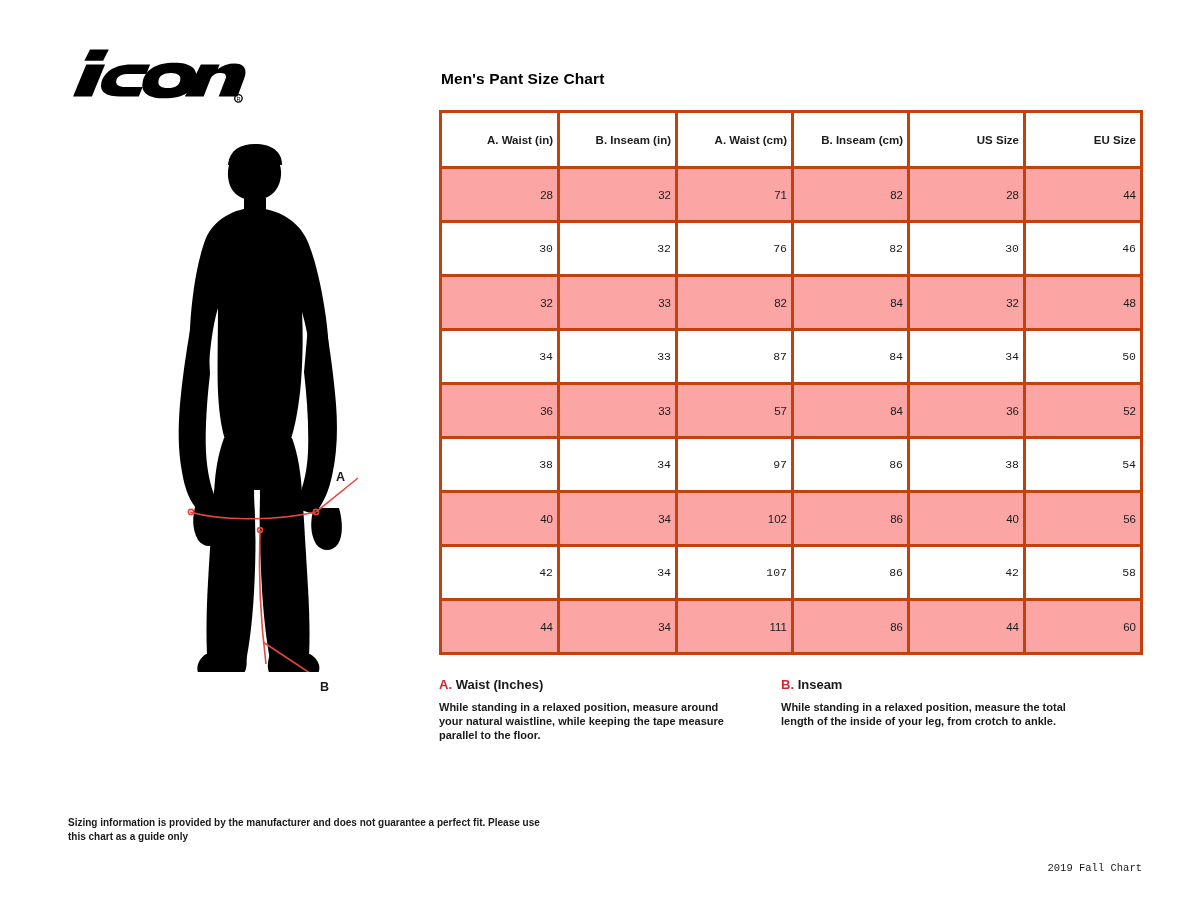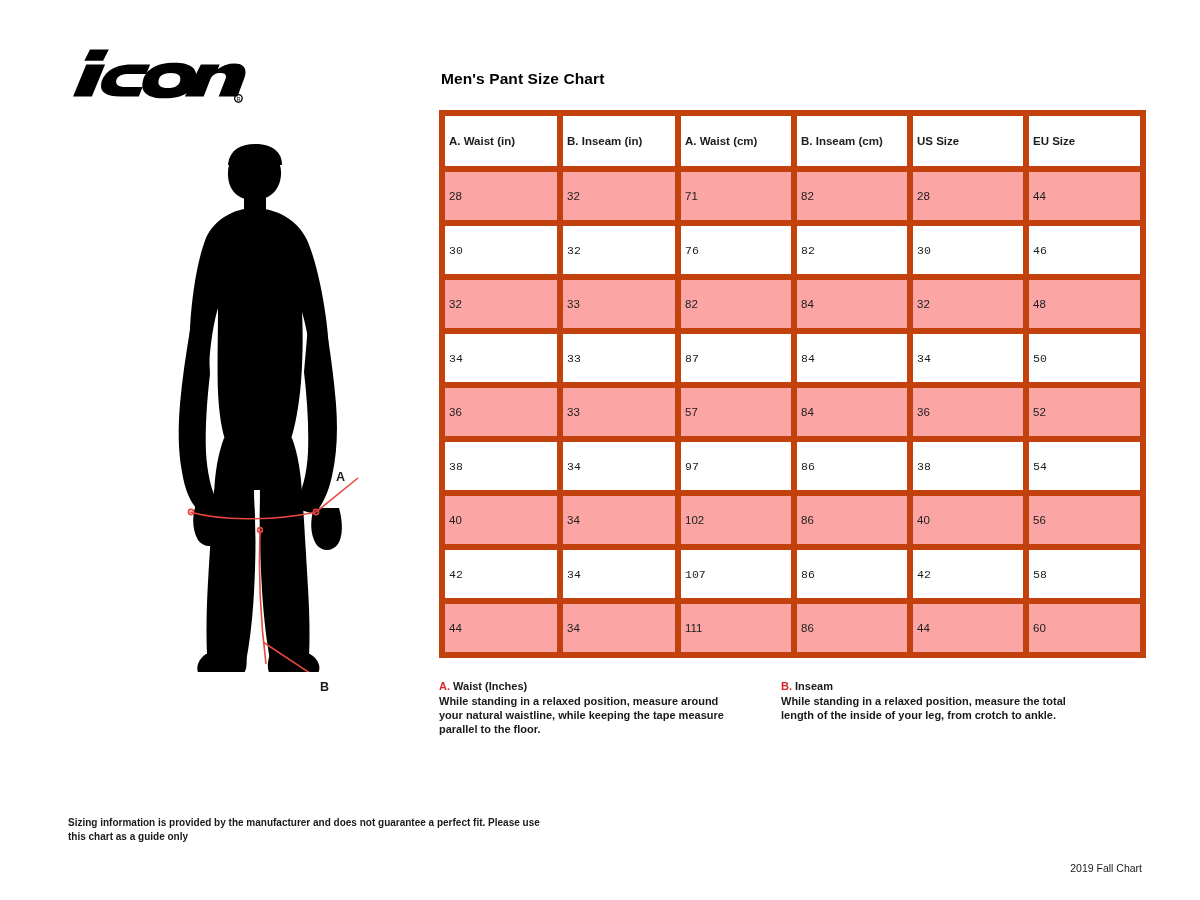--- a/index.html
+++ b/index.html
@@ -62,22 +62,22 @@
     letter-spacing: 0.1px;
   }
 
   table.size-chart {
     border-collapse: collapse;
     width: 701px;
     table-layout: fixed;
   }
   table.size-chart th,
   table.size-chart td {
-    border: 6px solid #c2410c;
-    text-align: left;
+    border: 3px solid #c2410c;
+    text-align: right;
     font-size: 11.5px;
     color: #1c1c1c;
     font-weight: normal;
     height: 54px;
     vertical-align: middle;
     padding: 12px 4px;
   }
   table.size-chart th {
     font-weight: bold;
     font-size: 11.5px;
@@ -105,23 +105,23 @@
     color: #111111;
     margin: 0 0 10px 2px;
     letter-spacing: 0.1px;
   }
   .measure-cols {
     display: flex;
     gap: 44px;
   }
   .measure-col { width: 298px; }
   .measure-head {
-    font-size: 11px;
-    font-weight: bold;
-    margin-bottom: 2px;
+    font-size: 13px;
+    font-weight: bold;
+    margin-bottom: 8px;
   }
   .measure-head .letter { color: #d8232a; }
   .measure-head .name { color: #1a1a1a; }
   .measure-body {
     font-size: 11px;
     line-height: 14px;
     color: #1a1a1a;
     font-weight: bold;
   }
 
@@ -135,20 +135,21 @@
     line-height: 14px;
     font-weight: bold;
     color: #1a1a1a;
   }
   .season-tag {
     position: absolute;
     right: 58px;
     top: 862px;
     font-size: 10.5px;
     color: #1a1a1a;
+    font-family: Liberation Mono, monospace;
   }
 </style>
 </head>
 <body>
 
 <div class="left-col">
 
   <svg class="logo" viewBox="0 0 200 66" aria-hidden="true">
     <g fill="#000000">
 

